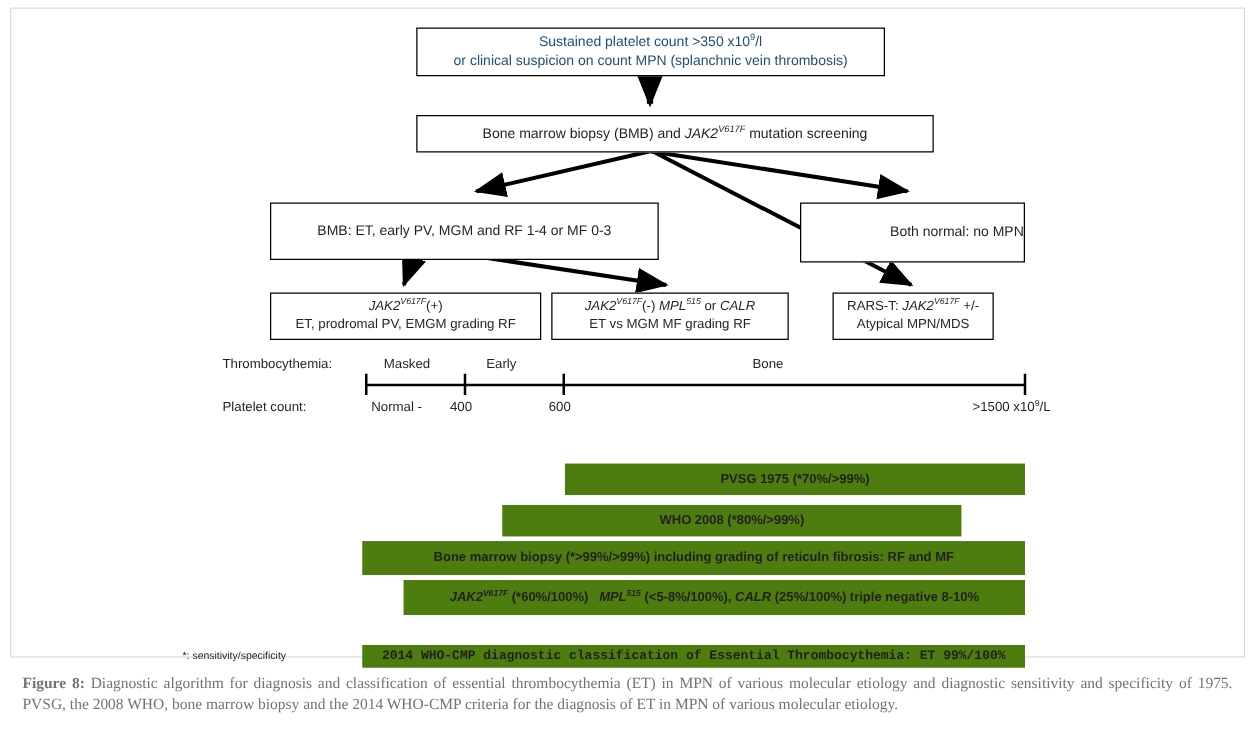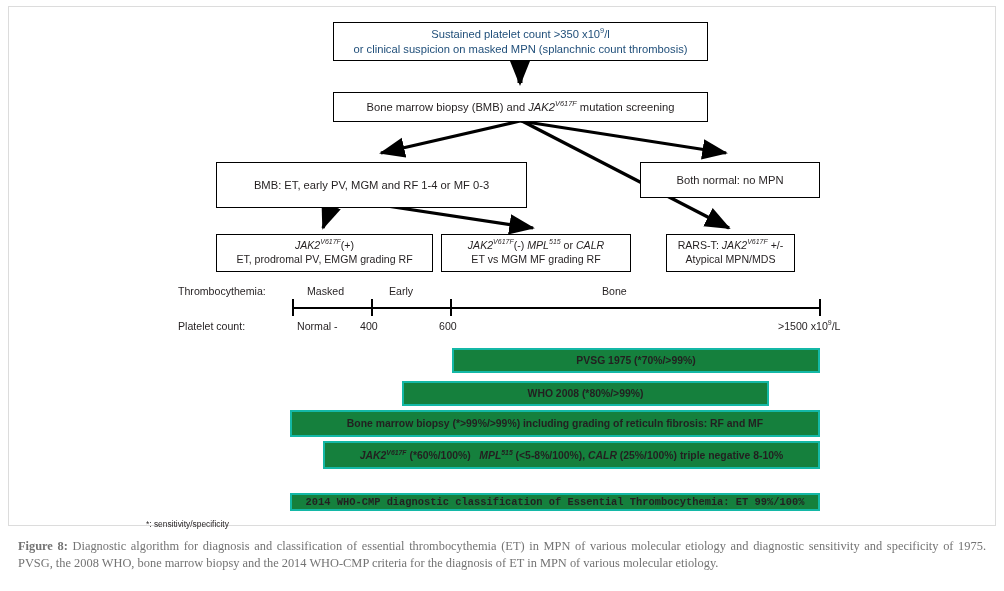--- a/index.html
+++ b/index.html
@@ -20,23 +20,23 @@
   i.g{font-style:italic;}
   sup{font-size:0.66em;vertical-align:super;line-height:0;}
 
   
   .axis-line{position:absolute;background:#000;}
   .tick{position:absolute;width:2px;background:#000;}
   .lbl{position:absolute;white-space:nowrap;font-size:10.6px;}
   .lbl-left{position:absolute;white-space:nowrap;font-size:10.6px;}
 
   
-  .bar{position:absolute;box-sizing:border-box;border:2px solid #14b8a6;background:#15803d;
+  .bar{position:absolute;box-sizing:border-box;border:2px solid #4d7c0f;background:#4d7c0f;
        display:flex;align-items:center;justify-content:center;text-align:center;
-       font-size:10.4px;font-weight:bold;white-space:nowrap;}
+       font-size:10.4px;font-weight:bold;white-space:nowrap;margin-top:23px;}
   .bar.thick{border-width:2.5px;}
 
   .footnote{position:absolute;font-size:8.4px;white-space:nowrap;}
   .caption{position:absolute;left:18px;top:538px;width:968px;font-size:12.4px;
            font-family:"Liberation Serif",serif;color:#737373;line-height:1.38;text-align:justify;}
   .caption b{font-weight:bold;}
 </style>
 </head>
 <body>
 
@@ -71,32 +71,32 @@
       <line x1="334" y1="198" x2="323" y2="228" stroke="#000" stroke-width="3.2" marker-end="url(#ah)"></line>
     </g>
 
     <g>
       <line x1="334" y1="198" x2="533" y2="228" stroke="#000" stroke-width="3.2" marker-end="url(#ah)"></line>
     </g>
   </svg>
 
   <div class="node fs11" style="left:333px;top:22px;width:375px;height:39px;">
     <span class="ln t-blue">Sustained platelet count &gt;350 x10<sup>9</sup>/l</span>
-    <span class="ln t-blue">or clinical suspicion on masked MPN (splanchnic count thrombosis)</span>
+    <span class="ln t-blue">or clinical suspicion on count MPN (splanchnic vein thrombosis)</span>
   </div>
 
-  <div class="node fs11" style="left:333px;top:92px;width:375px;height:30px;">
+  <div class="node fs11" style="left:333px;top:92px;width:414px;height:30px;">
     <span class="ln"><span>Bone marrow biopsy (BMB) and </span><i class="g">JAK2</i><sup><i class="g">V617F</i></sup><span> mutation screening</span></span>
   </div>
 
   <div class="node fs11" style="left:216px;top:162px;width:311px;height:46px;">
     <span class="ln">BMB: ET, early PV, MGM and RF 1-4 or MF 0-3</span>
   </div>
 
-  <div class="node fs11" style="left:640px;top:162px;width:180px;height:36px;">
+  <div class="node fs11" style="left:640px;top:162px;width:180px;height:48px;align-items:flex-end;">
     <span class="ln">Both normal: no MPN</span>
   </div>
 
   <div class="node fs105" style="left:216px;top:234px;width:217px;height:38px;">
     <span class="ln"><i class="g">JAK2</i><sup><i class="g">V617F</i></sup><span>(+)</span></span>
     <span class="ln">ET, prodromal PV, EMGM grading RF</span>
   </div>
 
   <div class="node fs105" style="left:441px;top:234px;width:190px;height:38px;">
     <span class="ln"><i class="g">JAK2</i><sup><i class="g">V617F</i></sup><span>(-) </span><i class="g">MPL</i><sup><i class="g">515</i></sup><span> or </span><i class="g">CALR</i></span>

